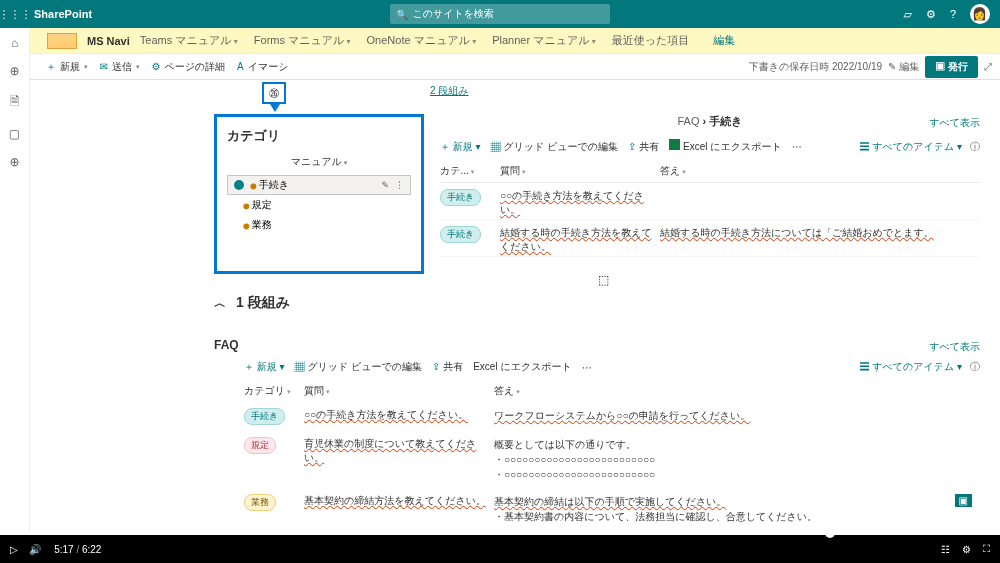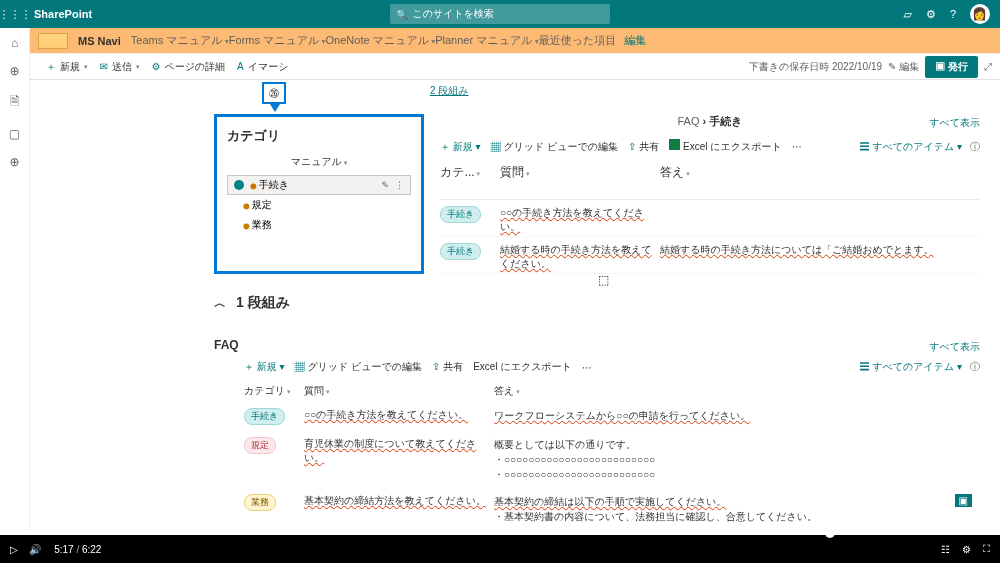--- a/index.html
+++ b/index.html
@@ -8,24 +8,24 @@
 
 .topbar { height: 28px; background: #03787c; color: #fff; display: flex; align-items: center; font-size: 11px; }
 .topbar .waffle { width: 30px; display: flex; justify-content: center; align-items: center; }
 .topbar .brand { font-weight: 600; padding-left: 4px; }
 .topbar .search { margin-left: auto; margin-right: auto; position: absolute; left: 50%; transform: translateX(-50%); }
 .topbar .search-box { background: rgba(255,255,255,.25); width: 220px; height: 20px; border-radius: 2px; display: flex; align-items: center; padding: 0 6px; color: #fff; gap: 4px; font-size: 10px; }
 .topbar .right { margin-left: auto; display: flex; gap: 14px; align-items: center; padding-right: 10px; }
 .topbar .avatar { width: 20px; height: 20px; background:#fff; border-radius: 50%; display:flex; align-items:center; justify-content:center; font-size:12px; }
 
 
-.siteheader { height: 26px; background: #fdba74; display: flex; align-items: center; padding: 0 10px; font-size: 11px; border-bottom: 1px solid #eee; }
+.siteheader { height: 26px; background: #fef9c3; display: flex; align-items: center; padding: 0 19px; font-size: 11px; border-bottom: 1px solid #eee; }
 .siteheader .logo { width: 30px; height: 16px; background: linear-gradient(#ffd384,#ffcc70); border: 1px solid #d9a441; margin-left: 28px; }
 .siteheader .sitename { font-weight: 600; margin: 0 10px; color: #323130; }
-.siteheader .nav { display: flex; color: #605e5c; }
+.siteheader .nav { display: flex; gap: 16px; color: #605e5c; }
 .siteheader .nav-item::after { content: " ▾"; font-size: 8px; opacity:.7; }
 .siteheader .nav-item.plain::after { content: ""; }
 .siteheader .edit { color: #03787c; margin-left: 8px; }
 
 
 .cmdbar { height: 26px; background: #fff; display: flex; align-items: center; padding: 0 8px 0 40px; font-size: 10px; color: #323130; border-bottom: 1px solid #e1dfdd; }
 .cmdbar .cmd { display: flex; gap: 4px; align-items: center; padding: 0 6px; }
 .cmdbar .spacer { flex: 1; }
 .cmdbar .status { color: #605e5c; margin-right: 6px; }
 .cmdbar .editlink { color: #605e5c; margin-right: 6px; }
@@ -58,21 +58,21 @@
 .catcard .row .actions { margin-left:auto; color:#605e5c; display:flex; gap:6px; font-size:9px; }
 
 
 .faqcard { position:absolute; top:34px; left:410px; right:20px; font-size:10px; color:#323130; }
 .faqcard .bc { font-size:11px; font-weight:600;text-align:center; }
 .faqcard .bc .root { color:#605e5c; font-weight:400; }
 .faqcard .showall { position:absolute; right:0; top:2px; font-size:10px; color:#03787c; }
 .faqcard .toolbar { display:flex; gap:10px; align-items:center; margin-top:10px; font-size:10px; color:#323130; }
 .faqcard .toolbar .right { margin-left:auto; display:flex; gap:8px; align-items:center; }
 .faqcard .tbl { margin-top:10px; }
-.faqcard .tbl .hdr { display:flex; font-size:12px; color:#323130; border-bottom:1px solid #edebe9; padding-bottom:18px;align-items:flex-end; }
+.faqcard .tbl .hdr { display:flex; font-size:10px; color:#323130; border-bottom:1px solid #edebe9; padding-bottom:4px;align-items:flex-end; }
 .faqcard .tbl .cell1 { width:60px; }
 .faqcard .tbl .cell2 { width:160px; }
 .faqcard .tbl .cell3 { flex:1; }
 .faqcard .tbl .hdr span::after { content:" ▾"; font-size:7px; opacity:.5; }
 .faqcard .tbl .row { display:flex; padding:6px 0 2px; font-size:10px; border-bottom:1px solid #f6f6f6; }
 .faqcard .row .cell2, .faqcard .row .cell3 { text-decoration: underline wavy #d83b01; text-decoration-thickness:1px; }
 .faqcard .xlicon { width:11px; height:11px; background:#107c41; display:inline-block; }
 
 .badge { display:inline-block; border-radius:8px; padding:1px 6px; font-size:9px; text-decoration:none !important; }
 .badge.teal { background:#d1eeef; color:#03787c; border:1px solid #9fd6d8; }

